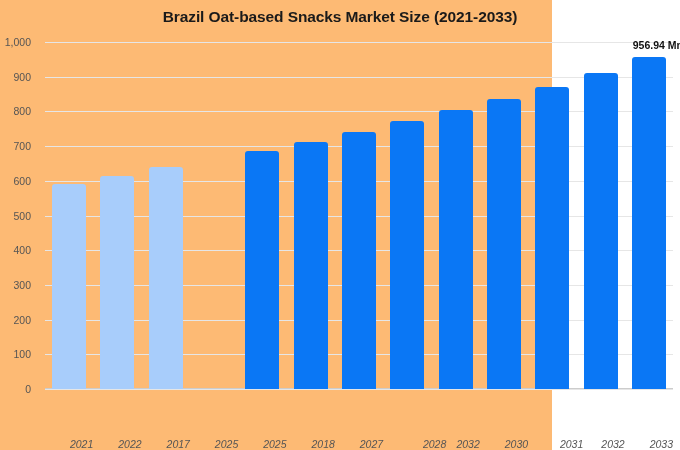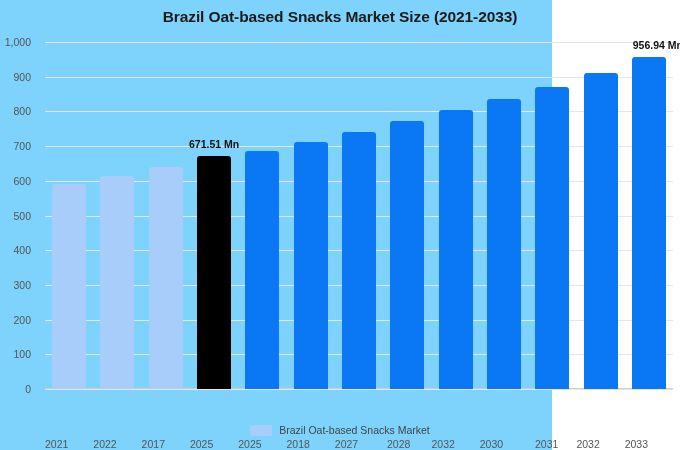--- a/index.html
+++ b/index.html
@@ -10,21 +10,21 @@
     width: 680px;
     height: 450px;
     background: #ffffff;
     font-family: "Liberation Sans", sans-serif;
     overflow: hidden;
   }
   .chart-root {
     position: relative;
     width: 552px;
     height: 450px;
-    background: #7dd3fc;
+    background: #fdba74;
   }
   .chart-title {
     position: absolute;
     left: 0;
     top: 8px;
     width: 680px;
     text-align: center;
     font-size: 15.5px;
     font-weight: bold;
     color: #1a1a1a;
@@ -91,22 +91,23 @@
     font-size: 10.5px;
     font-weight: bold;
     color: #111111;
     white-space: nowrap;
   }
   .xtick {
     position: absolute;
     top: 396px;
     font-size: 10.5px;
     color: #555555;
-    text-align: left;
+    text-align: right;
     white-space: nowrap;
+    font-style: italic;
   }
   .legend {
     position: absolute;
     left: 0;
     top: 424px;
     width: 680px;
     display: flex;
     align-items: center;
     justify-content: center;
     gap: 7px;
@@ -159,24 +160,20 @@
     <div class="bars" id="bars">
         <div class="bar-slot" style="left: 0px; width: 48.3077px;">
           <div class="bar" title="2021: 591" style="height: 205.077px; background: rgb(168, 205, 251);"></div>
         </div>
         <div class="bar-slot" style="left: 48.3077px; width: 48.3077px;">
           <div class="bar" title="2022: 614" style="height: 213.058px; background: rgb(168, 205, 251);"></div>
         </div>
         <div class="bar-slot" style="left: 96.6154px; width: 48.3077px;">
           <div class="bar" title="2023: 639" style="height: 221.733px; background: rgb(168, 205, 251);"></div>
         </div>
-        <div class="bar-slot" style="left: 144.923px; width: 48.3077px;">
-          <div class="bar" title="2024: 671.51" style="height: 233.014px; background: rgb(0, 0, 0);"></div>
-          <div class="bar-label" style="bottom: 239.014px;">671.51 Mn</div>
-        </div>
         <div class="bar-slot" style="left: 193.231px; width: 48.3077px;">
           <div class="bar" title="2025: 685" style="height: 237.695px; background: rgb(10, 119, 245);"></div>
         </div>
         <div class="bar-slot" style="left: 241.538px; width: 48.3077px;">
           <div class="bar" title="2026: 713" style="height: 247.411px; background: rgb(10, 119, 245);"></div>
         </div>
         <div class="bar-slot" style="left: 289.846px; width: 48.3077px;">
           <div class="bar" title="2027: 742" style="height: 257.474px; background: rgb(10, 119, 245);"></div>
         </div>
         <div class="bar-slot" style="left: 338.154px; width: 48.3077px;">
@@ -200,27 +197,23 @@
         </div>
       </div>
     <div id="xticks">
         <div class="xtick" style="left: 0px; width: 48.3077px;">2021</div>
         <div class="xtick" style="left: 48.3077px; width: 48.3077px;">2022</div>
         <div class="xtick" style="left: 96.6154px; width: 48.3077px;">2017</div>
         <div class="xtick" style="left: 144.923px; width: 48.3077px;">2025</div>
         <div class="xtick" style="left: 193.231px; width: 48.3077px;">2025</div>
         <div class="xtick" style="left: 241.538px; width: 48.3077px;">2018</div>
         <div class="xtick" style="left: 289.846px; width: 48.3077px;">2027</div>
-        <div class="xtick" style="left: 342px; width: 48.3077px;">2028</div>
+        <div class="xtick" style="left: 353px; width: 48.3077px;">2028</div>
         <div class="xtick" style="left: 386.462px; width: 48.3077px;">2032</div>
         <div class="xtick" style="left: 434.769px; width: 48.3077px;">2030</div>
         <div class="xtick" style="left: 490px; width: 48.3077px;">2031</div>
         <div class="xtick" style="left: 531.385px; width: 48.3077px;">2032</div>
         <div class="xtick" style="left: 579.692px; width: 48.3077px;">2033</div>
       </div>
   </div>
 
-  <div class="legend">
-    <span class="legend-swatch" id="legend-swatch" style="background: rgb(168, 205, 251);"></span>
-    <span class="legend-label">Brazil Oat-based Snacks Market</span>
-  </div>
 
 </div>
 
 </body></html>

